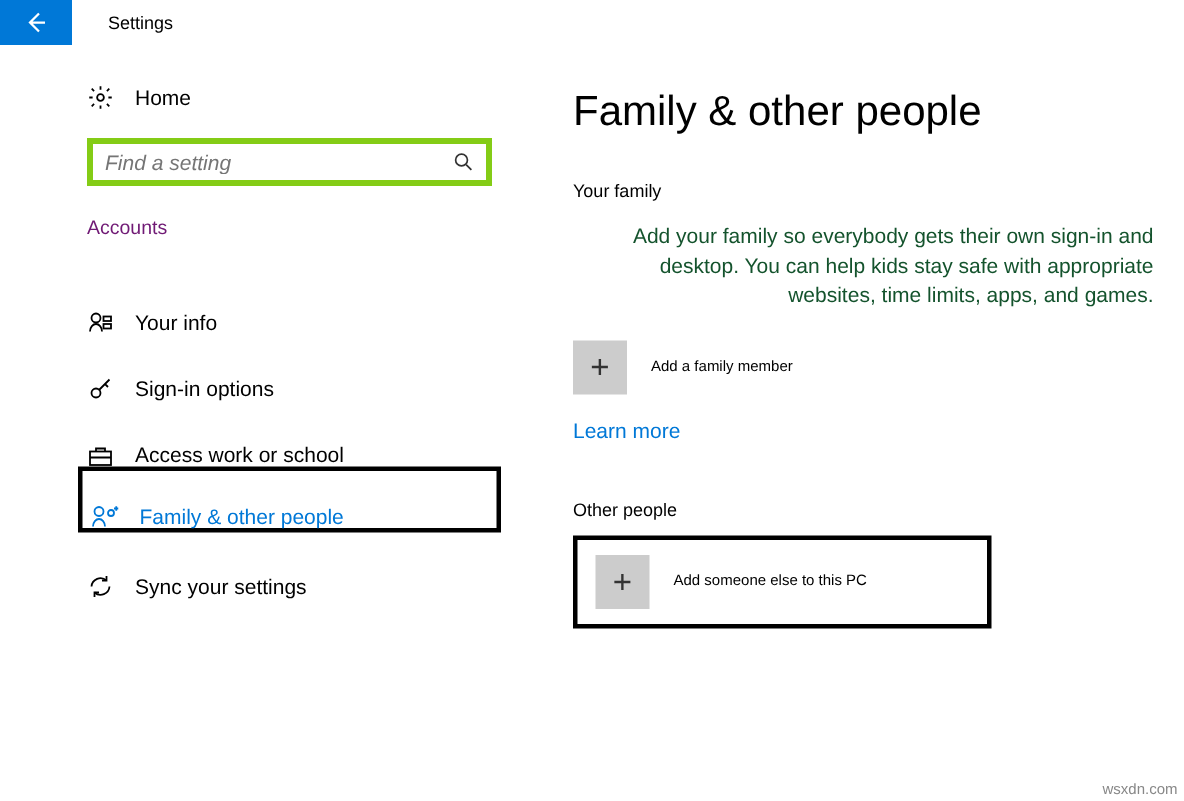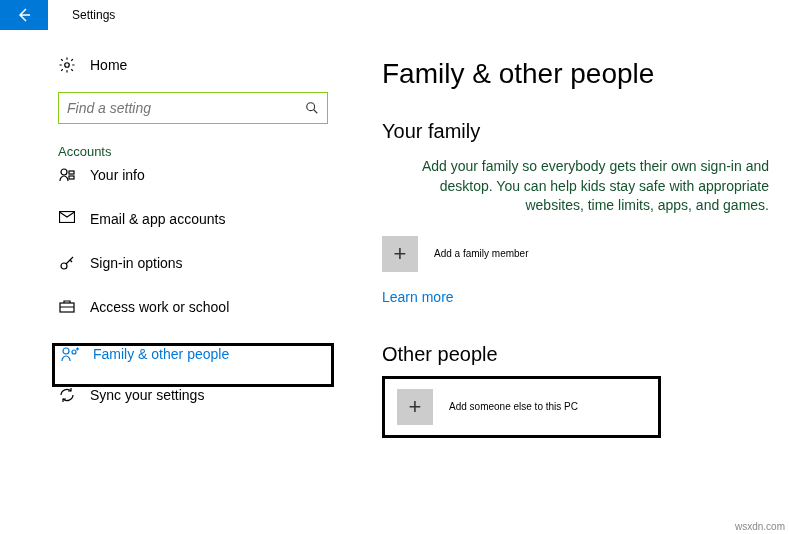--- a/index.html
+++ b/index.html
@@ -6,31 +6,31 @@
     body { font-family: "Segoe UI", Arial, sans-serif; background: #fff; width: 789px; height: 534px; overflow: hidden; color: #000; }
     .titlebar { display: flex; align-items: center; height: 30px; }
     .back-btn { width: 48px; height: 30px; background: #0078d7; display: flex; align-items: center; justify-content: center; color: #fff; }
     .back-btn svg { width: 16px; height: 16px; }
     .title { font-size: 12px; margin-left: 24px; color: #000; }
     .content { display: flex; padding-left: 36px; }
     .left { width: 310px; padding: 16px 12px 0 16px; }
     .home-row { display: flex; align-items: center; padding: 10px 6px 12px 6px; }
     .gear { width: 18px; height: 18px; margin-right: 14px; }
     .home-label { font-size: 14px; }
-    .search-box { display: flex; align-items: center; border: 1px solid #84cc16; height: 32px; margin: 6px 6px 20px 6px; padding: 0 8px; }
+    .search-box { display: flex; align-items: center; border: 4px solid #84cc16; height: 32px; margin: 6px 6px 20px 6px; padding: 0 8px; }
     .search-box input { border: none; outline: none; flex: 1; font-size: 14px; font-style: italic; color: #666; background: transparent; }
     .search-box svg { width: 14px; height: 14px; color: #333; }
-    .section-label { font-size: 13px; color: #14532d; margin: 6px 6px 8px 6px; }
-    .nav-item { display: flex; align-items: flex-start; height: 44px; padding: 0 6px; font-size: 14px; }
+    .section-label { font-size: 13px; color: #701a75; margin: 6px 6px 20px 6px; }
+    .nav-item { display: flex; align-items: flex-end; height: 44px; padding: 0 6px; font-size: 14px; }
     .nav-item .icn { width: 18px; display: flex; justify-content: center; margin-right: 14px; }
     .hl { border: 3px solid #000; }
     .sel { color: #0078d7; }
     .right { flex: 1; padding: 28px 20px 0 36px; }
     .page-title { font-size: 28px; font-weight: 400; margin-bottom: 30px; }
-    .sect-title { font-size: 20px; font-weight: 400; margin-bottom: 14px; }
+    .sect-title { font-size: 12px; font-weight: 400; margin-bottom: 14px; }
     .desc { font-size: 14px; line-height: 1.4; margin-bottom: 20px; color: #14532d; max-width: 430px; text-align: right; }
     .add-row { display: flex; align-items: center; margin-bottom: 16px; }
     .plus-box { width: 36px; height: 36px; background: #ccc; display: flex; align-items: center; justify-content: center; font-size: 22px; color: #333; margin-right: 16px; }
     .add-label { font-size: 10px; }
     .learn-link { color: #0078d7; font-size: 14px; margin-bottom: 38px; display: inline-block; }
     .hl-box { border: 3px solid #000; padding: 10px 80px 10px 12px; display: inline-flex; align-items: center; margin-top: -4px; }
     .hl-box .plus-box { margin-left: 0; }
     .credit { position: absolute; bottom: 2px; right: 4px; font-size: 10px; color: #888; }
   </style>
 </head>
@@ -66,29 +66,20 @@
     <div class="nav-item">
       <span class="icn">
           <svg width="16" height="16" viewBox="0 0 16 16" fill="none" stroke="#000" stroke-width="1.2">
             <circle cx="5" cy="5" r="3"></circle>
             <path d="M1 14c0-3 2-5 4-5s4 2 4 5"></path>
             <rect x="10" y="4" width="5" height="3"></rect>
             <rect x="10" y="9" width="5" height="3"></rect>
           </svg>
         </span>
       <span>Your info</span>
-    </div>
-    <div class="nav-item">
-      <span class="icn">
-          <svg width="16" height="12" viewBox="0 0 16 12" fill="none" stroke="#000" stroke-width="1.2">
-            <rect x="0.5" y="0.5" width="15" height="11"></rect>
-            <path d="M0.5 1 L8 6 L15.5 1"></path>
-          </svg>
-        </span>
-      <span>Email &amp; app accounts</span>
     </div>
     <div class="nav-item">
       <span class="icn">
           <svg width="16" height="16" viewBox="0 0 16 16" fill="none" stroke="#000" stroke-width="1.2">
             <circle cx="5" cy="11" r="3"></circle>
             <path d="M7 9 L14 2 M11 5 L13 7"></path>
           </svg>
         </span>
       <span>Sign-in options</span>
     </div>

